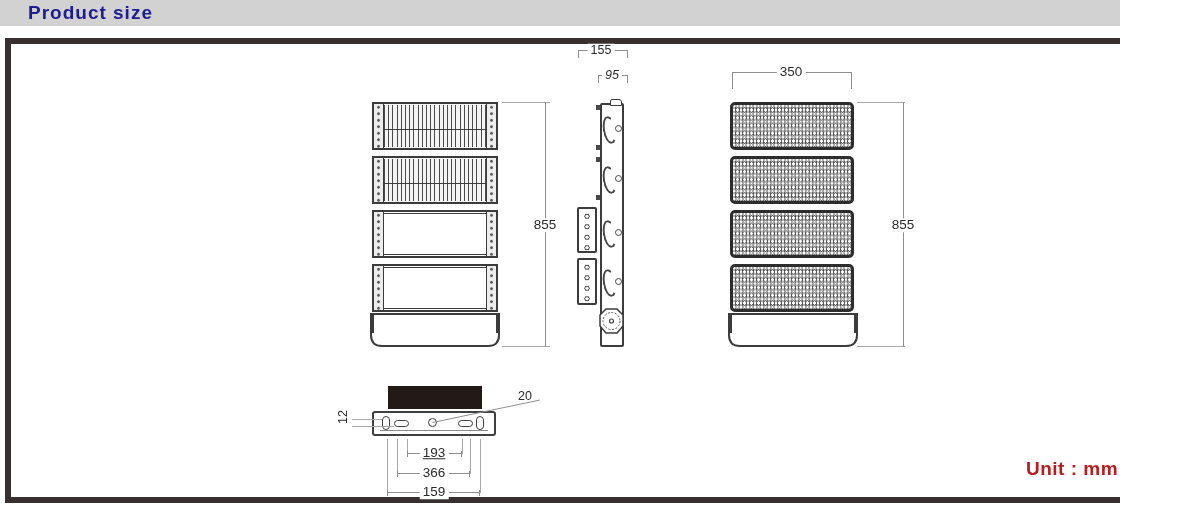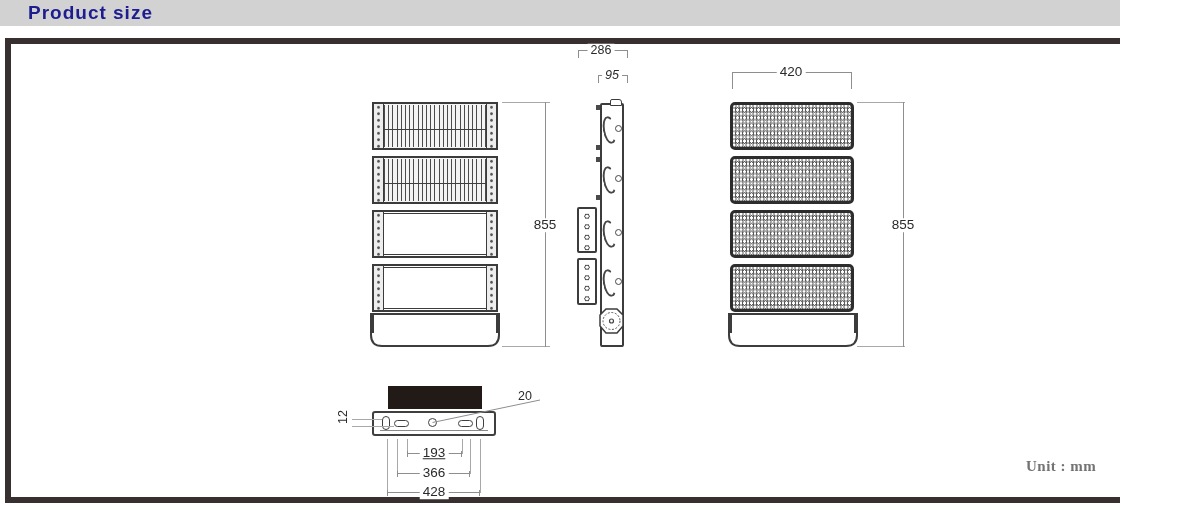--- a/index.html
+++ b/index.html
@@ -58,22 +58,22 @@
   .sbox{position:absolute;width:20px;border:2px solid #3c3c3c;border-radius:2px;box-sizing:border-box;
         background-color:#fff;
         background-image:radial-gradient(circle,transparent 1.7px,#474747 1.8px 2.6px,transparent 2.7px);
         background-size:100% 10.5px;background-position:0 2px;background-repeat:repeat-y;}
   
   .heatsink-block{position:absolute;background:#211a16;}
   .plate{position:absolute;border:2px solid #3f3f3f;box-sizing:border-box;border-radius:3px;background:#fff;}
   .plate::after{content:"";position:absolute;left:6px;right:6px;bottom:3px;height:1px;background:#8a8a8a;}
   .hole{position:absolute;border:1.5px solid #3f3f3f;box-sizing:border-box;background:#fff;}
   
-  .unit-label{position:absolute;left:1026px;top:458px;font-size:15px;font-weight:bold;
-              color:#737373;letter-spacing:0.5px;font-family:Liberation Serif, serif;}
+  .unit-label{position:absolute;left:1026px;top:458px;font-size:19px;font-weight:bold;
+              color:#b91c1c;letter-spacing:0.5px;}
 </style>
 </head>
 <body>
 
 <div id="page">
 
   <div class="header-bar"></div>
   <div class="page-title">Product size</div>
 
   <div class="frame"></div>
@@ -129,38 +129,38 @@
     <div class="sbox" style="left:0;top:108px;height:46px;"></div>
     <div class="sbox" style="left:0;top:159px;height:47px;"></div>
     <svg style="position:absolute;left:21px;top:209px;" width="27" height="28" viewBox="0 0 27 28">
       <polygon points="8,1 19,1 25,7 25,18 19,25 8,25 2,18 2,7" fill="#fff" stroke="#3c3c3c" stroke-width="1.5"></polygon>
       <circle cx="13.5" cy="13" r="8.5" fill="none" stroke="#555" stroke-width="1" stroke-dasharray="2 1.6"></circle>
       <circle cx="13.5" cy="13" r="2" fill="none" stroke="#444" stroke-width="1.2"></circle>
     </svg>
   </div>
 
   <div class="dh td" style="left:578px;top:50px;width:50px;"></div>
-  <div class="dlabel sm" style="left:601px;top:50px;">286</div>
+  <div class="dlabel sm" style="left:601px;top:50px;">155</div>
   <div class="dh td" style="left:598px;top:75px;width:30px;"></div>
   <div class="dlabel sm" style="left:612px;top:75px;font-style:italic;">95</div>
 
   <div style="position:absolute;left:730px;top:102px;width:124px;height:248px;">
     <div class="lmod" style="left:0;top:0;"></div>
     <div class="lmod" style="left:0;top:54px;"></div>
     <div class="lmod" style="left:0;top:108px;"></div>
     <div class="lmod" style="left:0;top:162px;"></div>
     <svg style="position:absolute;left:-4px;top:211px;" width="134" height="36" viewBox="0 0 134 36">
       <path d="M3,1 H131 V22 Q131,33 120,33 H14 Q3,33 3,22 Z" fill="#fff" stroke="#3c3c3c" stroke-width="2"></path>
       <line x1="4" y1="1" x2="4" y2="20" stroke="#3c3c3c" stroke-width="4"></line>
       <line x1="130" y1="1" x2="130" y2="20" stroke="#3c3c3c" stroke-width="4"></line>
     </svg>
   </div>
 
   <div class="dh td16" style="left:732px;top:72px;width:120px;"></div>
-  <div class="dlabel" style="left:791px;top:72px;">420</div>
+  <div class="dlabel" style="left:791px;top:72px;">350</div>
 
   <div class="eline" style="left:857px;top:102px;width:48px;height:1px;"></div>
   <div class="eline" style="left:857px;top:346px;width:48px;height:1px;"></div>
   <div class="dv" style="left:903px;top:102px;height:245px;"></div>
   <div class="dlabel" style="left:903px;top:225px;">855</div>
 
   <div style="position:absolute;left:330px;top:384px;width:230px;height:118px;">
     <div class="heatsink-block" style="left:58px;top:2px;width:94px;height:23px;"></div>
     <div class="plate" style="left:42px;top:27px;width:124px;height:25px;"></div>
     <div class="hole" style="left:52px;top:32px;width:8px;height:14px;border-radius:4px;"></div>
@@ -184,18 +184,18 @@
     <div class="dlabel" style="left:104px;top:69px;text-decoration:underline;">193</div>
 
     <div class="eline" style="left:67px;top:55px;width:1px;height:35px;"></div>
     <div class="eline" style="left:140px;top:55px;width:1px;height:35px;"></div>
     <div class="dh" style="left:67px;top:89px;width:73px;"></div>
     <div class="dlabel" style="left:104px;top:89px;">366</div>
 
     <div class="eline" style="left:57px;top:55px;width:1px;height:54px;"></div>
     <div class="eline" style="left:150px;top:55px;width:1px;height:54px;"></div>
     <div class="dh" style="left:57px;top:108px;width:93px;"></div>
-    <div class="dlabel" style="left:104px;top:108px;">428</div>
+    <div class="dlabel" style="left:104px;top:108px;">159</div>
   </div>
 
   <div class="unit-label">Unit : mm</div>
 
 </div>
 
 </body></html>

